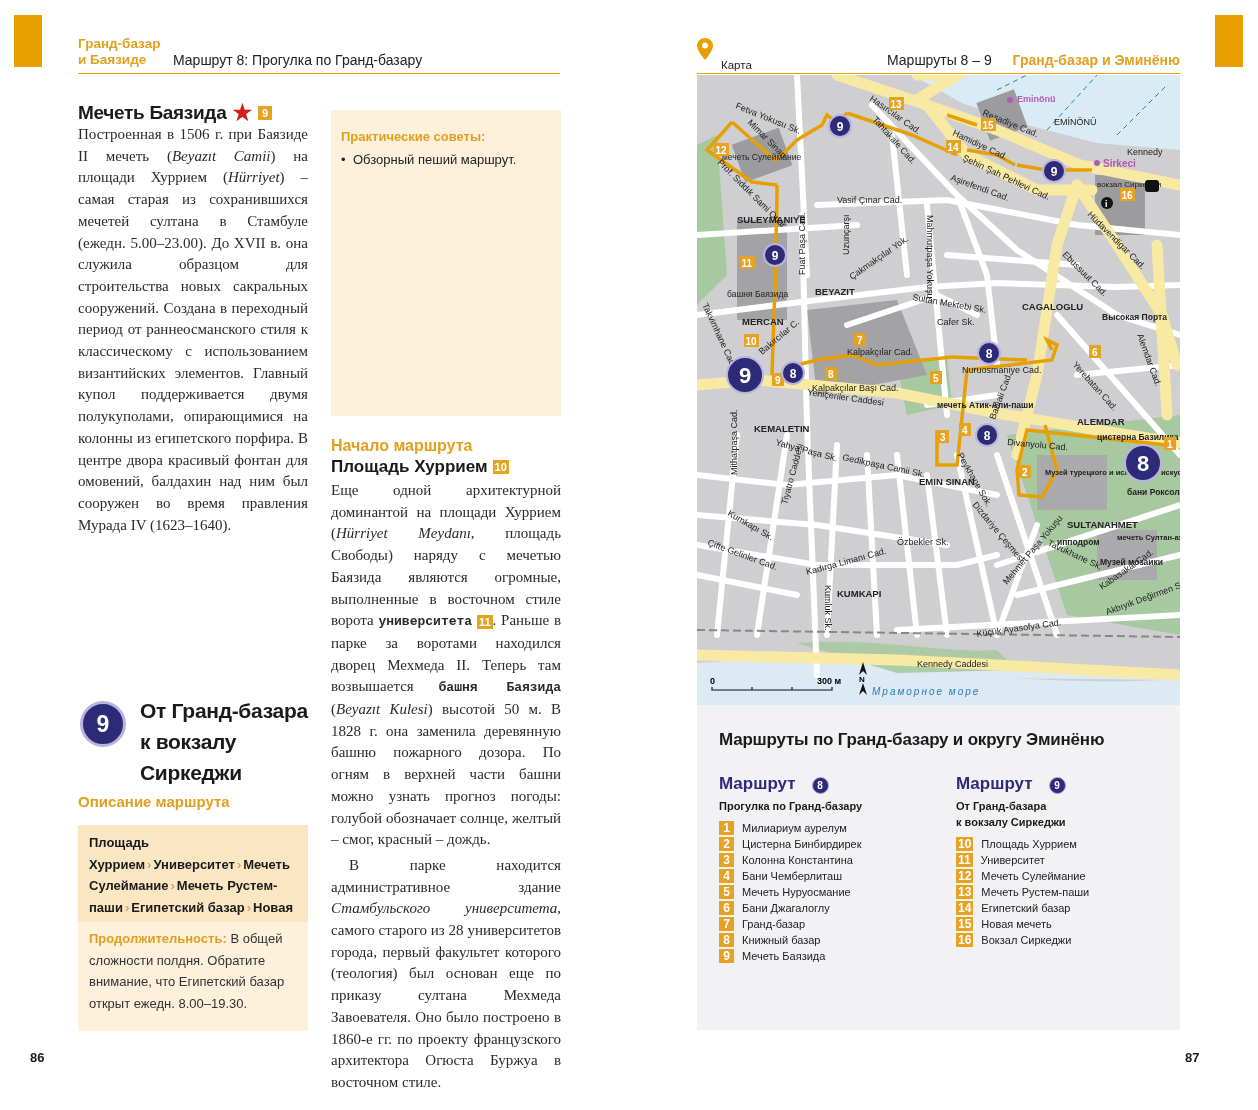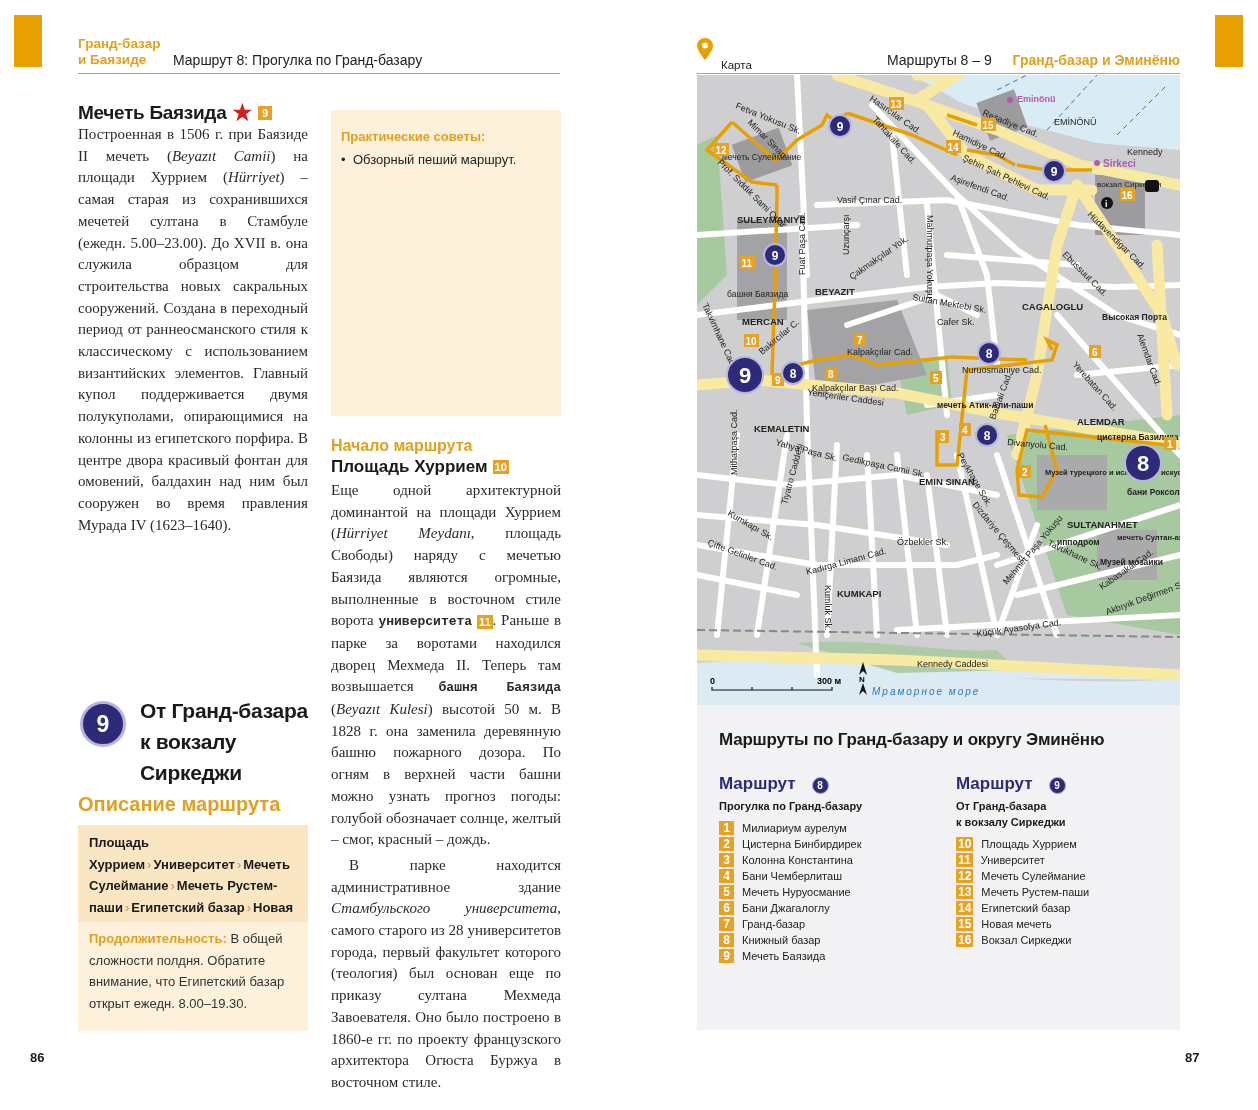--- a/index.html
+++ b/index.html
@@ -22,21 +22,21 @@
   .numbox { display: inline-block; background: #e6a223; color: #fff; font-family: "Liberation Sans", sans-serif; font-weight: bold; font-size: 11px; line-height: 14px; padding: 0 2px; min-width: 14px; text-align: center; vertical-align: middle; }
 
   .serif { font-family: "Liberation Serif", serif; font-size: 15px; line-height: 21.7px; text-align: justify; color: #2a2a2a; }
   .serif p + p { text-indent: 18px; margin-top: 4px; }
   .serif i { font-style: italic; }
   .serif b.s { font-family: Liberation Mono, monospace; font-weight: bold; font-size: 13px; }
 
   .route9 { position: absolute; left: 78px; top: 695px; width: 230px; }
   .route9-circle { position: absolute; left: 2px; top: 6px; width: 46px; height: 46px; border-radius: 50%; background: #2d2a78; border: 3px solid #b8b4e0; color: #fff; font-weight: bold; font-size: 23px; display: flex; align-items: center; justify-content: center; }
   .route9-title { position: absolute; left: 62px; top: 0; font-size: 21px; font-weight: bold; line-height: 31px; letter-spacing: -0.3px; }
-  .desc-label { position: absolute; left: 0; top: 98px; color: #e0a020; font-weight: bold; font-size: 20px; }
+  .desc-label { position: absolute; left: 0; top: 98px; color: #e0a020; font-weight: bold; font-size: 15px; }
 
   .itin { position: absolute; left: 78px; top: 825px; width: 230px; background: #fae6c3; padding: 7px 11px 8px; font-size: 13px; line-height: 21.7px; font-weight: bold; }
   .itin .sep { color: #c09040; font-weight: normal; margin: 0 2px; }
   .duration { position: absolute; left: 78px; top: 922px; width: 230px; height: 109px; background: #fdf1dc; padding: 6px 11px; font-size: 13px; line-height: 21.7px; color: #333; }
   .duration .lbl { color: #e0a020; font-weight: bold; }
 
   .tips { position: absolute; left: 331px; top: 110px; width: 230px; height: 306px; background: #fdf1dc; padding: 16px 11px 10px 10px; font-size: 13px; line-height: 21.7px; color: #222; }
   .tips .lbl { color: #e0a020; font-weight: bold; margin-bottom: 1px; }
   .tips ul { list-style: none; }
   .tips li { position: relative; padding-left: 12px; }

